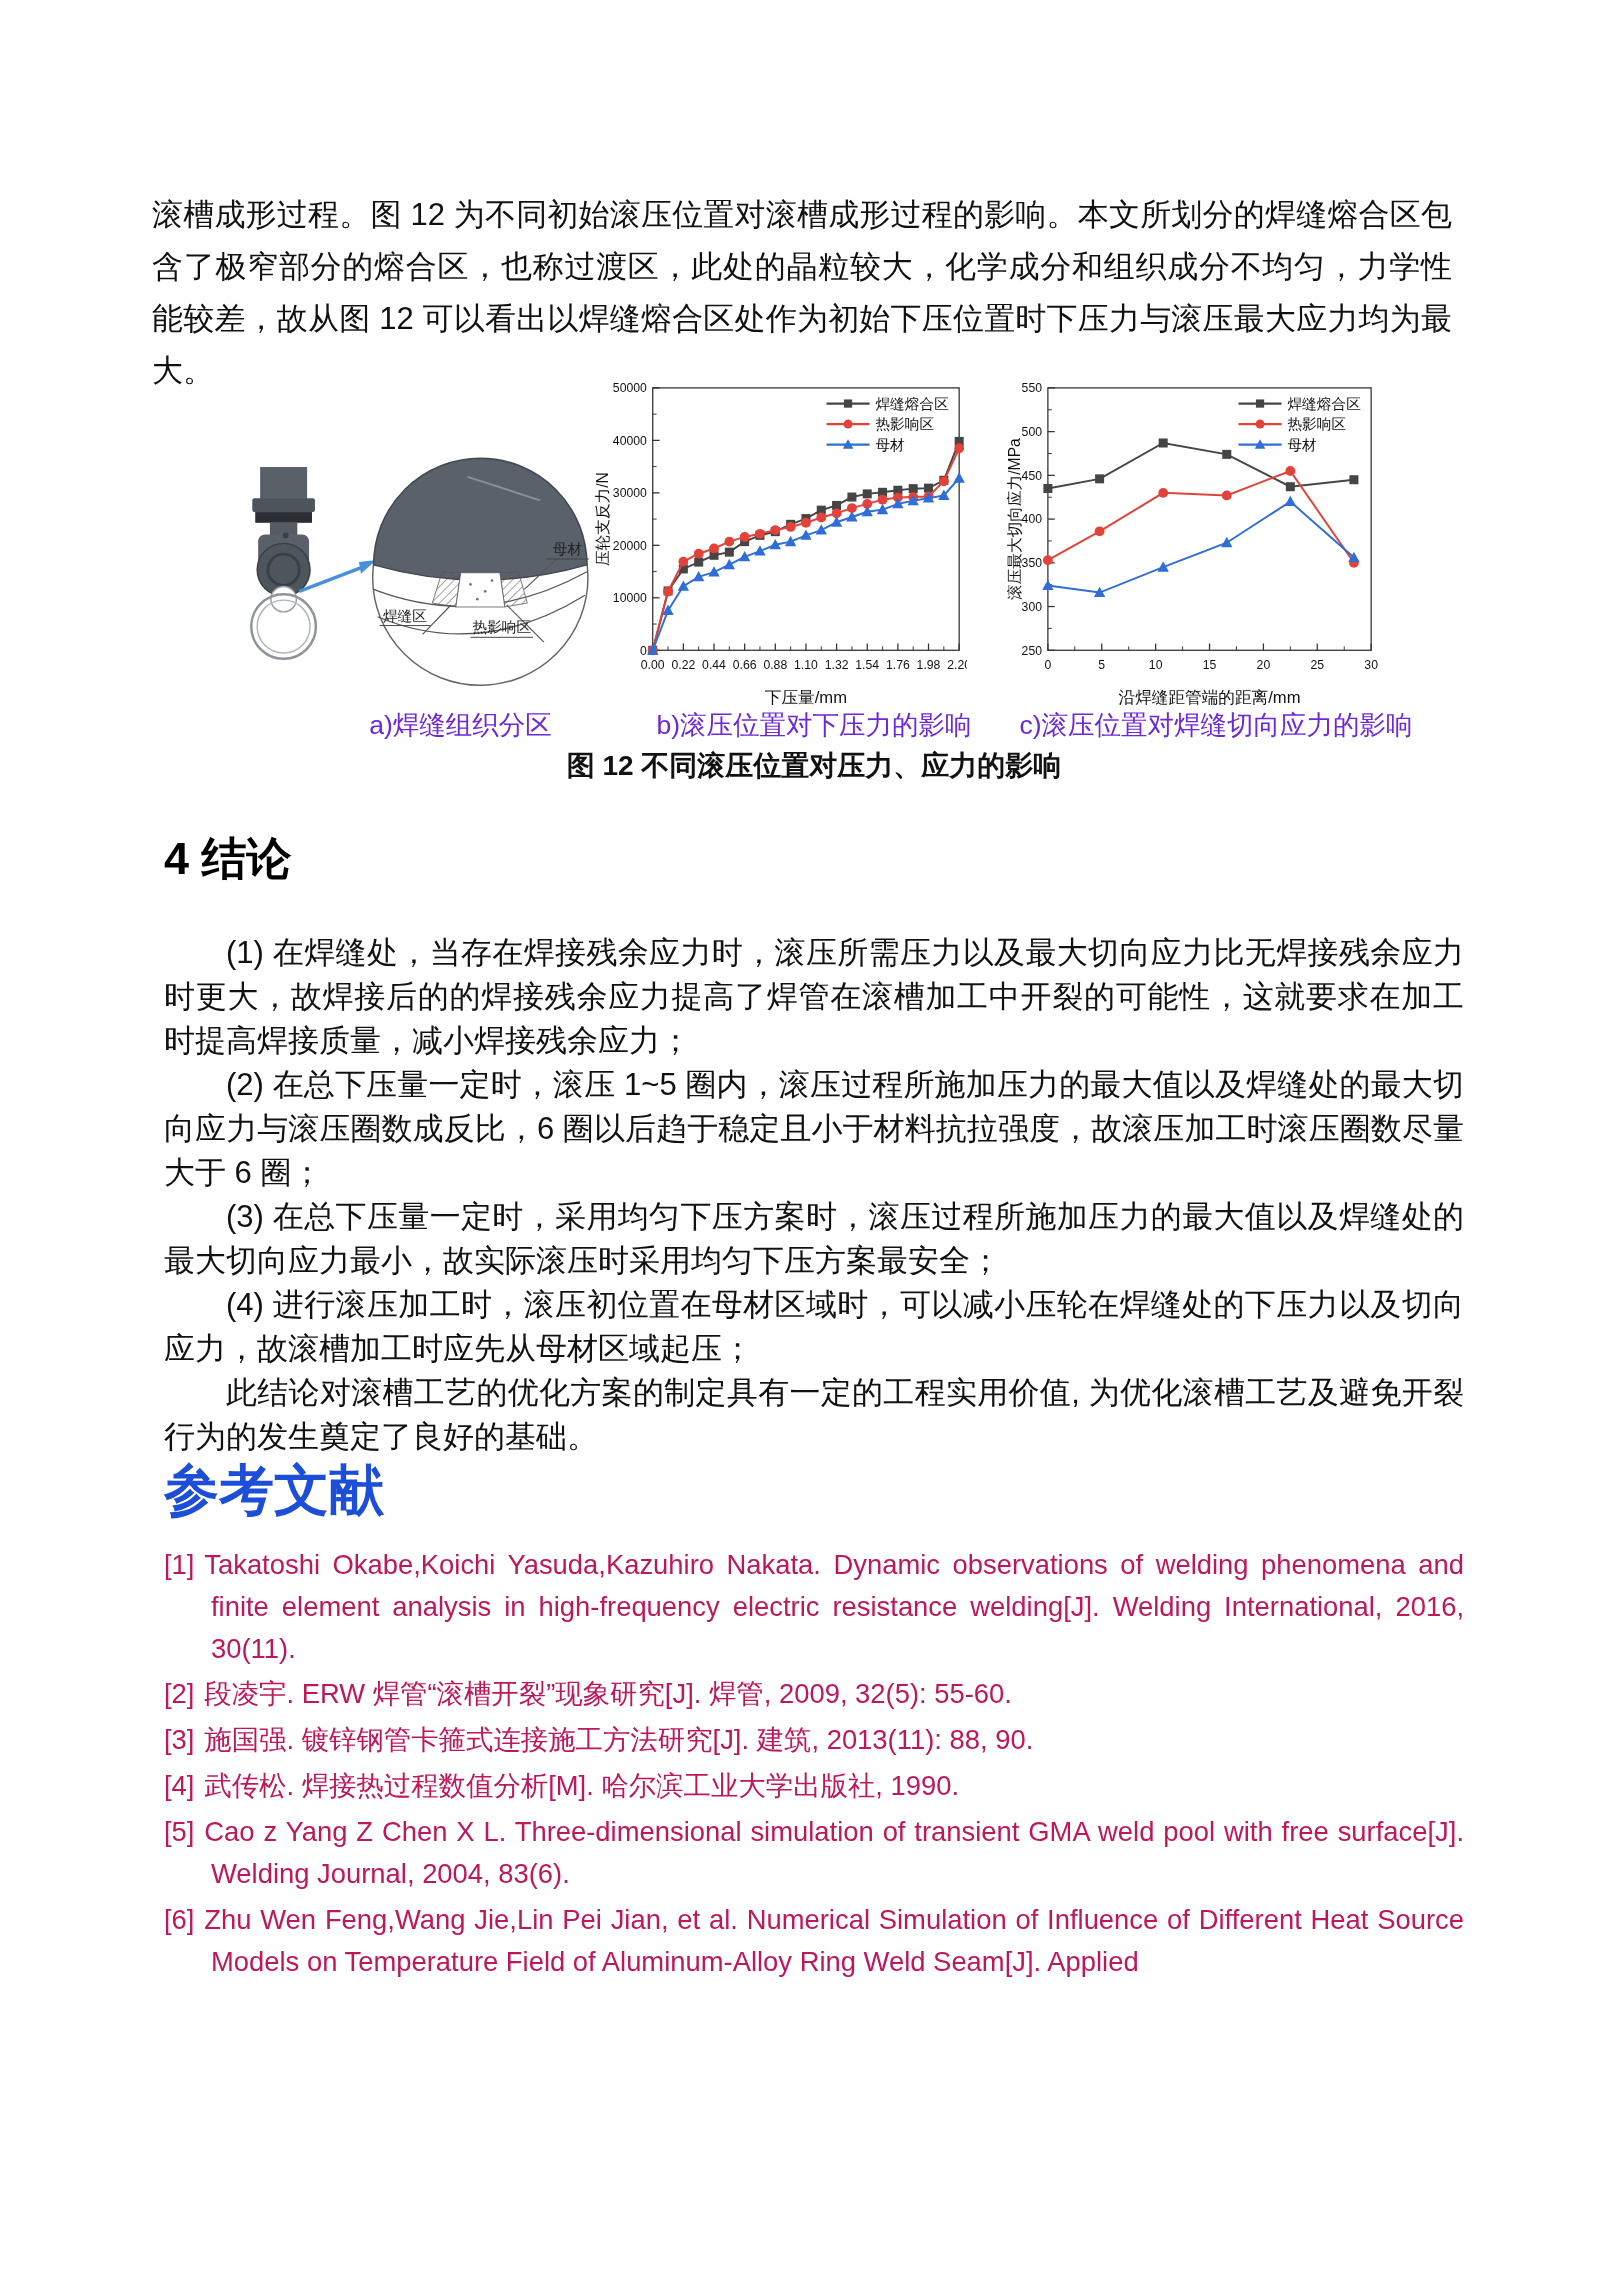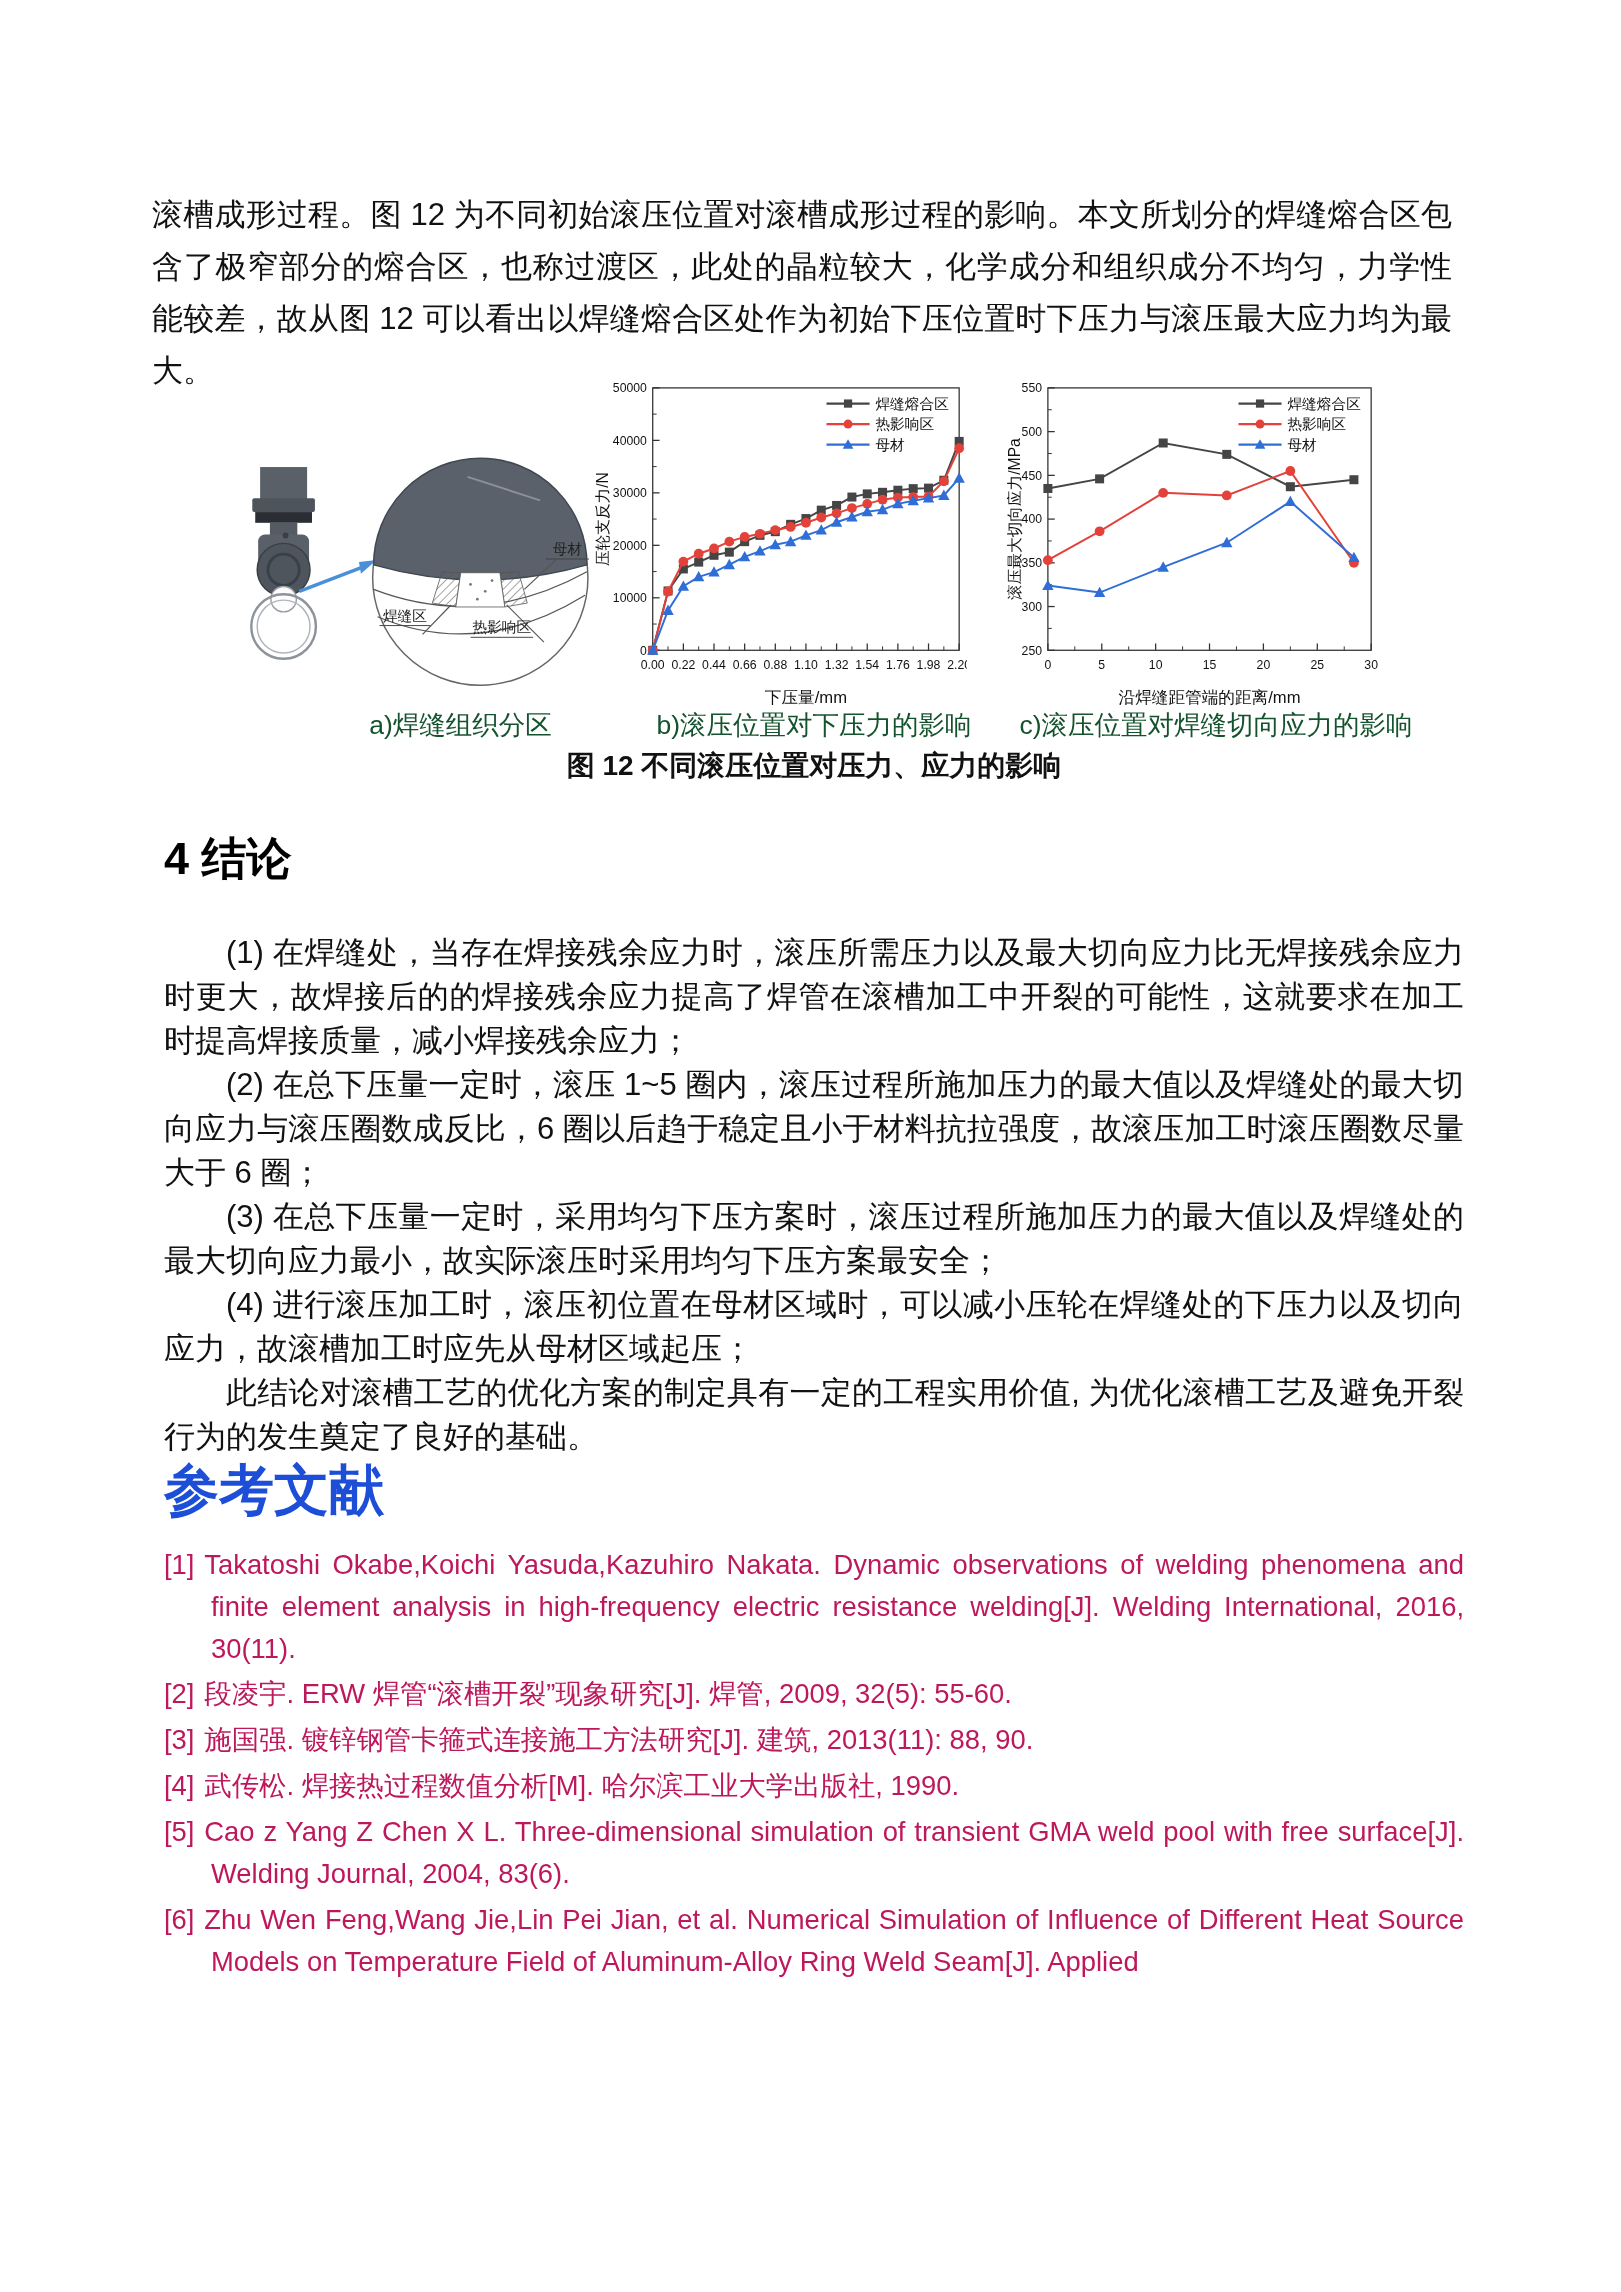--- a/index.html
+++ b/index.html
@@ -16,21 +16,21 @@
     font-size:31px;line-height:52px;text-align:justify;margin:0;
   }
   .figure-row{position:absolute;top:380px;left:162px;width:1304px;height:333px;}
   .diagram-a{position:absolute;left:0;top:43px;width:436px;height:274px;}
   .chart{position:absolute;top:0;width:374px;height:333px;}
   .chart-b{left:431px;}
   .chart-c{left:843px;}
   svg text{font-family:"Liberation Sans", sans-serif;}
   .subcap{
     position:absolute;top:710px;font-size:26.5px;line-height:31px;
-    text-align:center;color:#14532d;
+    text-align:center;color:#6d28d9;
   }
   .sub-a{left:294px;width:333px;}
   .sub-b{left:608px;width:412px;}
   .sub-c{left:956px;width:490px;padding-left:15px;}
   .fig-caption{
     position:absolute;top:747px;left:164px;width:1300px;
     font-size:28px;font-weight:700;text-align:center;margin:0;
   }
   .lower{position:absolute;top:829px;left:164px;width:1300px;}
   .section-heading{

